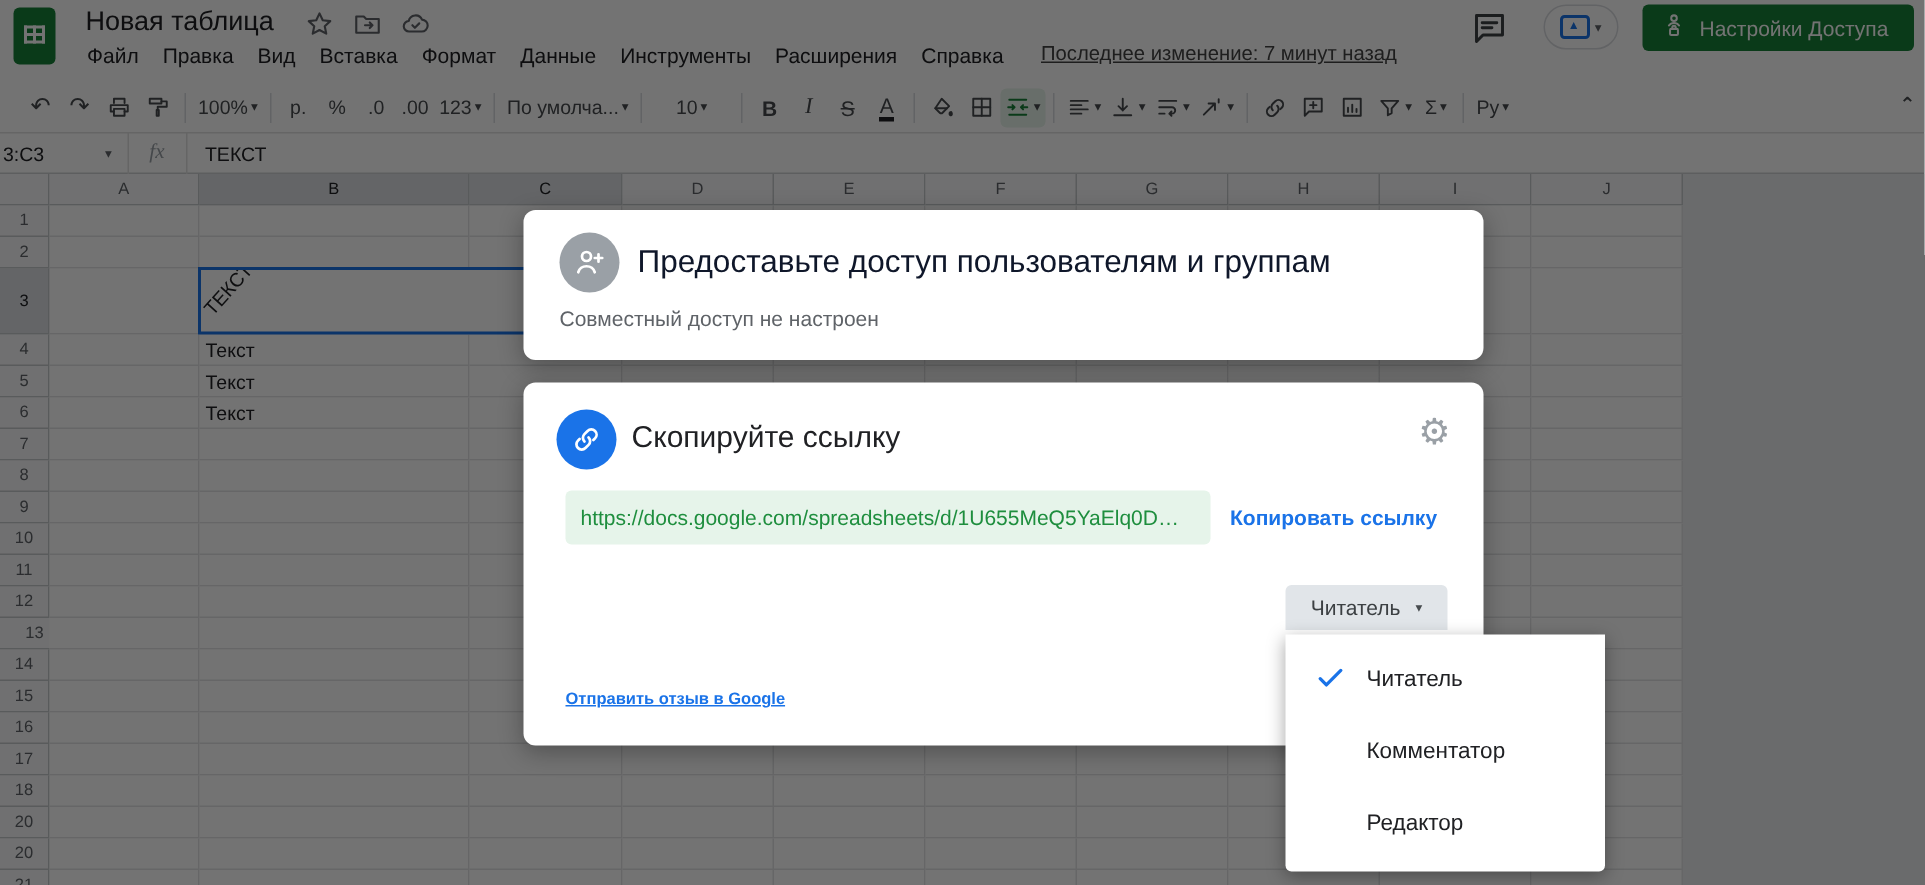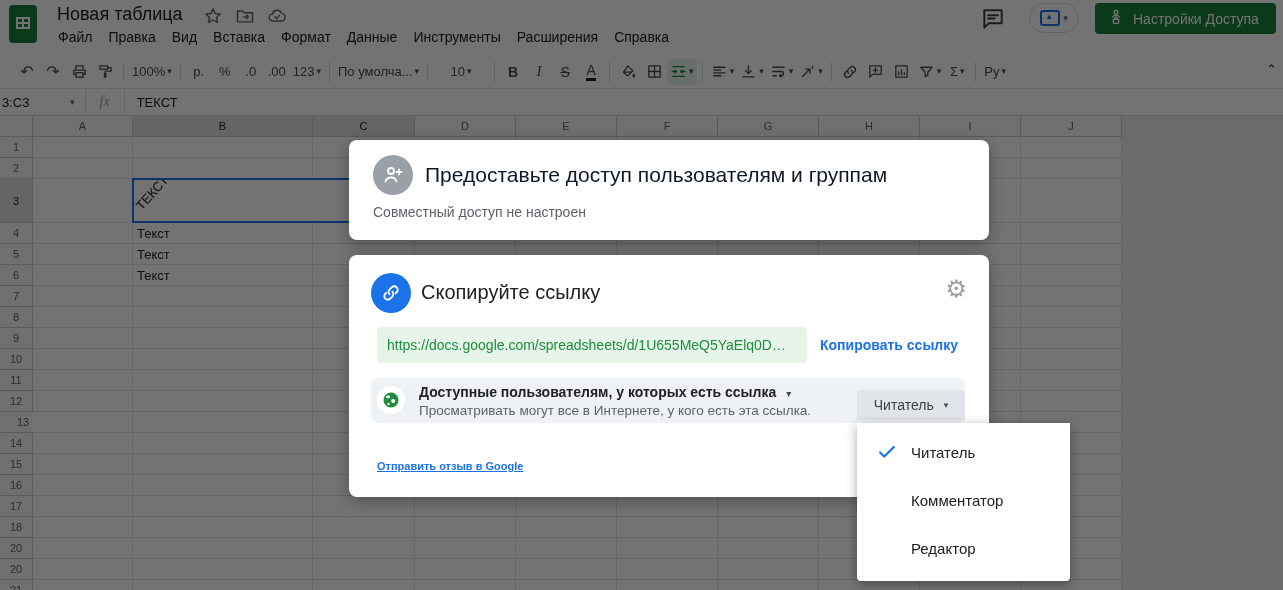--- a/index.html
+++ b/index.html
@@ -123,20 +123,21 @@
         <span class="menu-item">Файл</span>
         <span class="menu-item">Правка</span>
         <span class="menu-item">Вид</span>
         <span class="menu-item">Вставка</span>
         <span class="menu-item">Формат</span>
         <span class="menu-item">Данные</span>
         <span class="menu-item">Инструменты</span>
         <span class="menu-item">Расширения</span>
         <span class="menu-item">Справка</span>
       </div>
+    <div class="last-edit">Последнее изменение: 7 минут назад</div>
     <span class="tb-comment">
       <svg width="26" height="26" viewBox="0 0 24 24" fill="none" stroke="currentColor" stroke-width="1.8" stroke-linejoin="round">
           <path d="M4 4h16v12H8l-4 4z"></path>
           <path d="M7.5 8.5h9M7.5 11.5h6" stroke-linecap="round"></path>
         </svg>
     </span>
     <div class="present-btn">
       <span class="present-rect"></span>
       <span class="caret" style="color:#5f6368">▾</span>
     </div>
@@ -578,32 +579,20 @@
           <path d="M10.5 13.5a3.8 3.8 0 010-5.4l2.3-2.3a3.8 3.8 0 015.4 5.4l-1.2 1.2"></path>
           <path d="M13.5 10.5a3.8 3.8 0 010 5.4l-2.3 2.3a3.8 3.8 0 01-5.4-5.4l1.2-1.2"></path>
         </svg>
     </div>
     <div class="c2-title">Скопируйте ссылку</div>
     <span class="gear">⚙</span>
     <div class="urlbox">
       <span>https://docs.google.com/spreadsheets/d/1U655MeQ5YaElq0D…</span>
     </div>
     <div class="copy-link">Копировать ссылку</div>
-    <div class="access-row">
-      <div class="globe-circle">
-        <svg width="20" height="20" viewBox="0 0 24 24">
-            <circle cx="12" cy="12" r="9" fill="#1e8e3e"></circle>
-            <path d="M7 7c1.5-.8 3.5-.5 4 .8.4 1.1-.7 1.8-2 2-1.6.3-2.8-.4-2.9-1.4-.05-.6.3-1 .9-1.4z" fill="#fff"></path>
-            <path d="M13.5 11c1.8-.3 3.4.5 3.6 1.8.2 1.2-.8 2.5-2.3 2.8-.9.2-1.6-.2-2-.8-.7-1.1-.9-3.5.7-3.8z" fill="#fff"></path>
-            <path d="M9 15.5c.9 0 1.6.6 1.6 1.4 0 .7-.6 1.3-1.4 1.3-.9 0-1.7-.7-1.7-1.4 0-.7.6-1.3 1.5-1.3z" fill="#fff"></path>
-          </svg>
-      </div>
-      <div class="acc-title"><span>Доступные пользователям, у которых есть ссылка</span><span class="caret">▾</span></div>
-      <div class="acc-sub">Просматривать могут все в Интернете, у кого есть эта ссылка.</div>
-    </div>
     <div class="role-btn">
       <span>Читатель</span>
         <span class="caret">▾</span>
     </div>
     <div class="feedback">Отправить отзыв в Google</div>
   </div>
 
   <div class="rolemenu" id="rolemenu">
       <div class="rm-item">
         <span class="check"><svg width="22" height="22" viewBox="0 0 24 24" fill="none" stroke="#1a73e8" stroke-width="2.4" stroke-linecap="round" stroke-linejoin="round">

